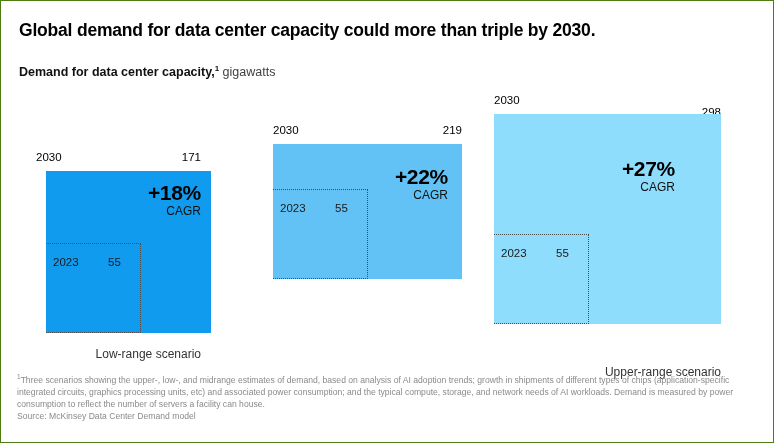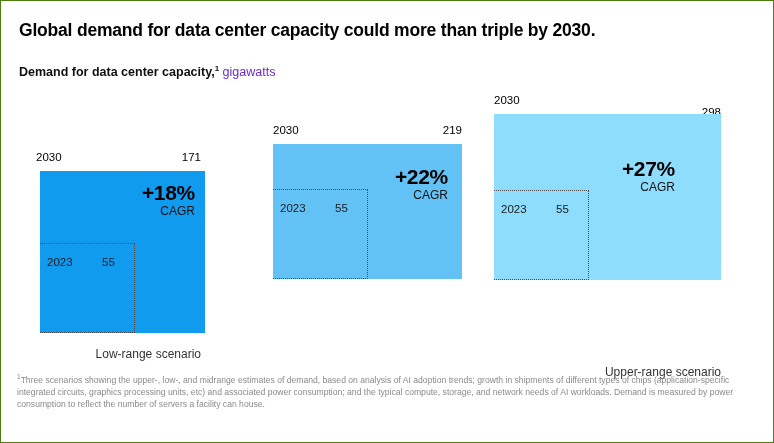--- a/index.html
+++ b/index.html
@@ -42,21 +42,21 @@
   }
   .subtitle .strong {
     font-weight: bold;
   }
   .subtitle .fn {
     font-weight: bold;
     font-size: 8px;
     vertical-align: super;
   }
   .subtitle .unit {
-    color: #6d28d9;
+    color: #404040;
     font-weight: normal;
   }
 
   .plot {
     position: absolute;
     left: 0;
     top: 0;
     width: 774px;
     height: 443px;
   }
@@ -154,21 +154,21 @@
   <div class="subtitle">
     <span class="strong">Demand for data center capacity,</span><span class="fn">1</span><span class="unit"> gigawatts</span>
   </div>
 
   <div class="plot">
 
     <div class="group" style="left:35px; top:150px; width:165px; height:215px;">
       <div class="cap-label cap-year" style="top:0px;">2030</div>
       <div class="cap-label cap-value" style="top:0px;">171</div>
 
-      <div class="square" style="left:4px; top:20px; width:165px; height:162px; background:#119BEF;">
+      <div class="square" style="left:10px; top:20px; width:165px; height:162px; background:#119BEF;">
 
         <div class="cagr-wrap" style="right:10px; top:11px;">
           <span class="cagr-pct">+18%</span>
           <span class="cagr-text">CAGR</span>
         </div>
 
         <div class="inner-box" style="left:0px; bottom:0px; width:95px; height:90px;"></div>
         <div class="inner-label" style="left:7px; bottom:65px;">2023</div>
         <div class="inner-label" style="left:62px; bottom:65px;">55</div>
       </div>
@@ -191,33 +191,34 @@
         <div class="inner-label" style="left:7px; bottom:65px;">2023</div>
         <div class="inner-label" style="left:62px; bottom:65px;">55</div>
       </div>
 
     </div>
 
     <div class="group" style="left:493px; top:93px; width:227px; height:272px;">
       <div class="cap-label cap-year" style="top:0px;">2030</div>
       <div class="cap-label cap-value" style="top:12px;text-align:center;">298</div>
 
-      <div class="square" style="left:0px; top:20px; width:227px; height:166px; background:#8EDDFD;">
+      <div class="square" style="left:0px; top:20px; width:227px; height:210px; background:#8EDDFD;">
 
         <div class="cagr-wrap" style="right:46px; top:44px;">
           <span class="cagr-pct">+27%</span>
           <span class="cagr-text">CAGR</span>
         </div>
 
         <div class="inner-box" style="left:0px; bottom:0px; width:95px; height:90px;"></div>
         <div class="inner-label" style="left:7px; bottom:65px;">2023</div>
         <div class="inner-label" style="left:62px; bottom:65px;">55</div>
       </div>
 
       <div class="scen-label" style="left:0px; top:253px; width:227px;margin-top:18px;">Upper-range scenario</div>
     </div>
 
   </div>
 
   <div class="footnote"><span class="fnmark">1</span><span>Three scenarios showing the upper-, low-, and midrange estimates of demand, based on analysis of AI adoption trends; growth in shipments of different types of chips (application-specific integrated circuits, graphics processing units, etc) and associated power consumption; and the typical compute, storage, and network needs of AI workloads. Demand is measured by power consumption to reflect the number of servers a facility can house.</span></div>
 
+  <div class="source">Source: McKinsey Data Center Demand model</div>
 
 </div>
 
 </body></html>

